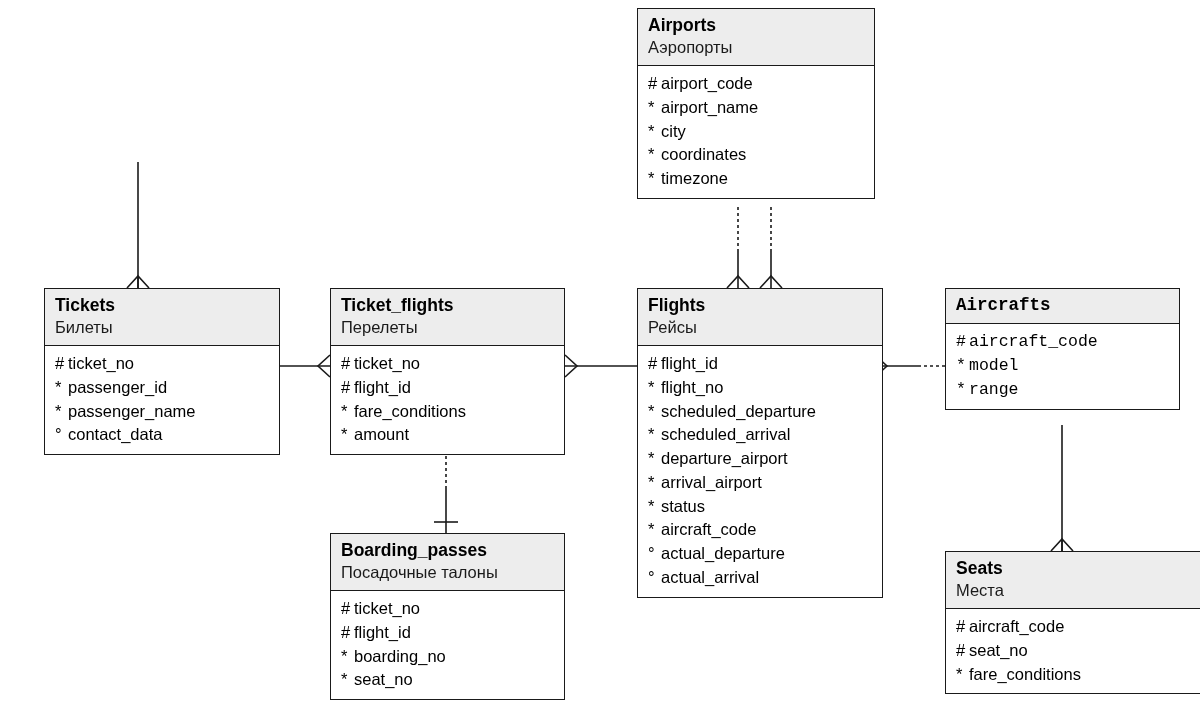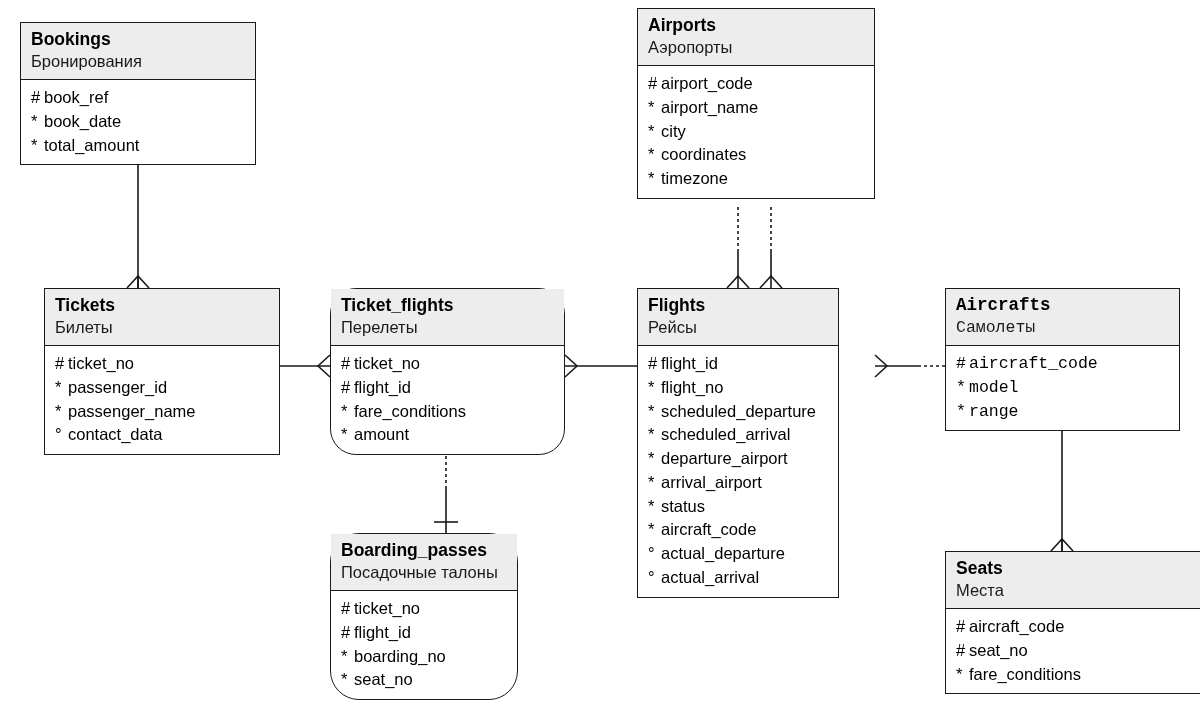--- a/index.html
+++ b/index.html
@@ -113,31 +113,20 @@
       <line x1="434" y1="522" x2="458" y2="522" stroke="#1a1a1a" stroke-width="1.6"></line>
     </g>
 
     <g>
       <line x1="1062" y1="425" x2="1062" y2="551" stroke="#1a1a1a" stroke-width="1.6"></line>
       <path d="M 1051,551 L 1062,539 L 1073,551" fill="none" stroke="#1a1a1a" stroke-width="1.6"></path>
       <line x1="1062" y1="539" x2="1062" y2="551" stroke="#1a1a1a" stroke-width="1.6"></line>
     </g>
   </svg>
 
-  <div class="entity" style="left:20px; top:22px; width:236px;">
-    <div class="entity-header">
-      <div class="entity-title">Bookings</div>
-      <div class="entity-subtitle">Бронирования</div>
-    </div>
-    <div class="entity-body">
-      <div class="attr"><span class="attr-marker">#</span><span>book_ref</span></div>
-      <div class="attr"><span class="attr-marker">*</span><span>book_date</span></div>
-      <div class="attr"><span class="attr-marker">*</span><span>total_amount</span></div>
-    </div>
-  </div>
 
   <div class="entity" style="left:637px; top:8px; width:238px;">
     <div class="entity-header">
       <div class="entity-title">Airports</div>
       <div class="entity-subtitle">Аэропорты</div>
     </div>
     <div class="entity-body">
       <div class="attr"><span class="attr-marker">#</span><span>airport_code</span></div>
       <div class="attr"><span class="attr-marker">*</span><span>airport_name</span></div>
       <div class="attr"><span class="attr-marker">*</span><span>city</span></div>
@@ -152,34 +141,34 @@
       <div class="entity-subtitle">Билеты</div>
     </div>
     <div class="entity-body">
       <div class="attr"><span class="attr-marker">#</span><span>ticket_no</span></div>
       <div class="attr"><span class="attr-marker">*</span><span>passenger_id</span></div>
       <div class="attr"><span class="attr-marker">*</span><span>passenger_name</span></div>
       <div class="attr"><span class="attr-marker">°</span><span>contact_data</span></div>
     </div>
   </div>
 
-  <div class="entity" style="left:330px; top:288px; width:235px;border-radius:26px;">
+  <div class="entity" style="left:330px; top:288px; width:235px;">
     <div class="entity-header">
       <div class="entity-title">Ticket_flights</div>
       <div class="entity-subtitle">Перелеты</div>
     </div>
     <div class="entity-body">
       <div class="attr"><span class="attr-marker">#</span><span>ticket_no</span></div>
       <div class="attr"><span class="attr-marker">#</span><span>flight_id</span></div>
       <div class="attr"><span class="attr-marker">*</span><span>fare_conditions</span></div>
       <div class="attr"><span class="attr-marker">*</span><span>amount</span></div>
     </div>
   </div>
 
-  <div class="entity" style="left:637px; top:288px; width:202px;">
+  <div class="entity" style="left:637px; top:288px; width:246px;">
     <div class="entity-header">
       <div class="entity-title">Flights</div>
       <div class="entity-subtitle">Рейсы</div>
     </div>
     <div class="entity-body">
       <div class="attr"><span class="attr-marker">#</span><span>flight_id</span></div>
       <div class="attr"><span class="attr-marker">*</span><span>flight_no</span></div>
       <div class="attr"><span class="attr-marker">*</span><span>scheduled_departure</span></div>
       <div class="attr"><span class="attr-marker">*</span><span>scheduled_arrival</span></div>
       <div class="attr"><span class="attr-marker">*</span><span>departure_airport</span></div>
@@ -187,30 +176,29 @@
       <div class="attr"><span class="attr-marker">*</span><span>status</span></div>
       <div class="attr"><span class="attr-marker">*</span><span>aircraft_code</span></div>
       <div class="attr"><span class="attr-marker">°</span><span>actual_departure</span></div>
       <div class="attr"><span class="attr-marker">°</span><span>actual_arrival</span></div>
     </div>
   </div>
 
   <div class="entity" style="left:945px; top:288px; width:235px;font-family:Liberation Mono, monospace;">
     <div class="entity-header">
       <div class="entity-title">Aircrafts</div>
-      <div class="entity-subtitle">Самолеты</div>
     </div>
     <div class="entity-body">
       <div class="attr"><span class="attr-marker">#</span><span>aircraft_code</span></div>
       <div class="attr"><span class="attr-marker">*</span><span>model</span></div>
       <div class="attr"><span class="attr-marker">*</span><span>range</span></div>
     </div>
   </div>
 
-  <div class="entity" style="left:330px; top:533px; width:188px;border-radius:29px;">
+  <div class="entity" style="left:330px; top:533px; width:235px;">
     <div class="entity-header">
       <div class="entity-title">Boarding_passes</div>
       <div class="entity-subtitle">Посадочные талоны</div>
     </div>
     <div class="entity-body">
       <div class="attr"><span class="attr-marker">#</span><span>ticket_no</span></div>
       <div class="attr"><span class="attr-marker">#</span><span>flight_id</span></div>
       <div class="attr"><span class="attr-marker">*</span><span>boarding_no</span></div>
       <div class="attr"><span class="attr-marker">*</span><span>seat_no</span></div>
     </div>

